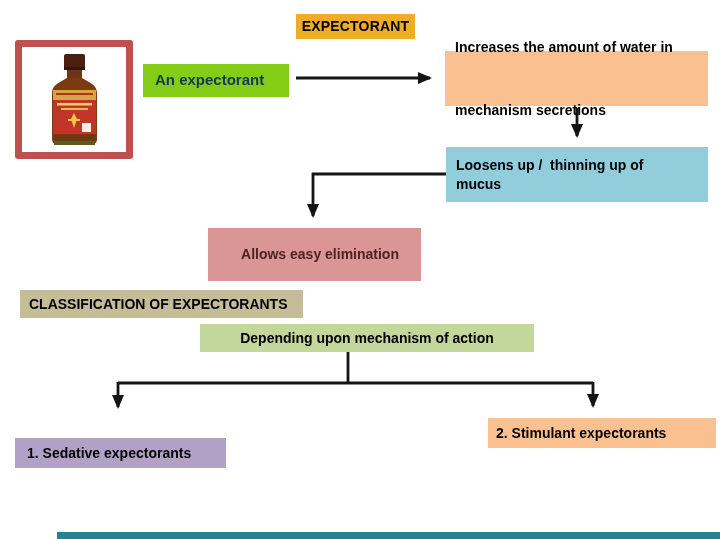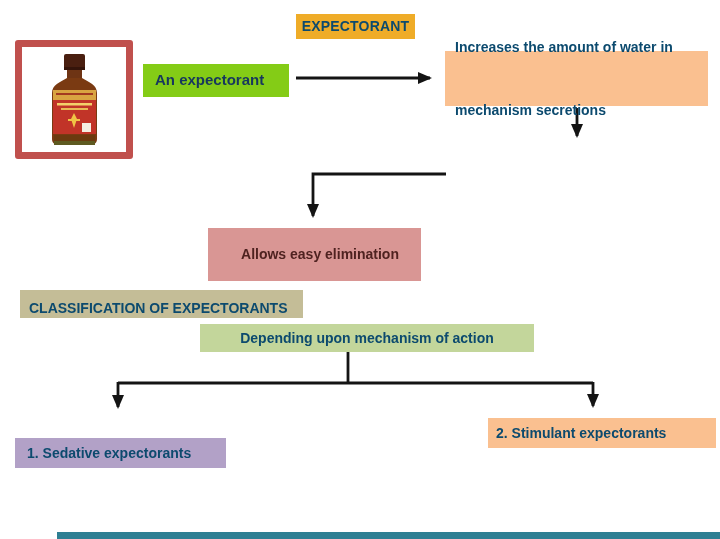--- a/index.html
+++ b/index.html
@@ -14,21 +14,21 @@
     outline: 1px solid #c9c9c9;
     overflow: hidden;
   }
 
   .box {
     position: absolute;
     display: flex;
     flex-direction: column;
     justify-content: center;
     font-weight: bold;
-    color: #0c4a6e;
+    color: #000000;
     font-size: 14px;
     line-height: 1.35;
   }
   .box .line { display: block; white-space: pre; }
 
   .title-box {
     left: 296px; top: 14px; width: 119px; height: 25px;
     background: #efac28;
     align-items: center;
     font-size: 14px;
@@ -60,21 +60,21 @@
     background: #92cddc; padding-left: 10px;
   }
 
   .pink-box {
     left: 208px; top: 228px; width: 213px; height: 53px;
     background: #d99694; color: #4f2220; padding-left: 11px; align-items: center;
   }
 
   .tan-box {
     left: 20px; top: 290px; width: 283px; height: 28px;
-    background: #c4bd97; padding-left: 9px; justify-content: flex-end;
+    background: #c4bd97; padding-left: 9px;
   }
 
   .green-box {
     left: 200px; top: 324px; width: 334px; height: 28px;
     background: #c3d69b; align-items: center;
   }
 
   .purple-box {
     left: 15px; top: 419px; width: 211px; height: 30px;
     background: #b2a1c7; padding-left: 12px; margin-top: 19px;
@@ -154,20 +154,24 @@
 
   <div class="box blue-box">
     <span class="line">An expectorant</span>
   </div>
 
   <div class="box orange-box-1">
     <span class="line">Increases the amount of water in</span>
     <span class="line">mechanism secretions</span>
   </div>
 
+  <div class="box cyan-box">
+    <span class="line">Loosens up /  thinning up of</span>
+    <span class="line">mucus</span>
+  </div>
 
   <div class="box pink-box">
     <span class="line">Allows easy elimination</span>
   </div>
 
   <div class="box tan-box">
     <span class="line">CLASSIFICATION OF EXPECTORANTS</span>
   </div>
 
   <div class="box green-box">

